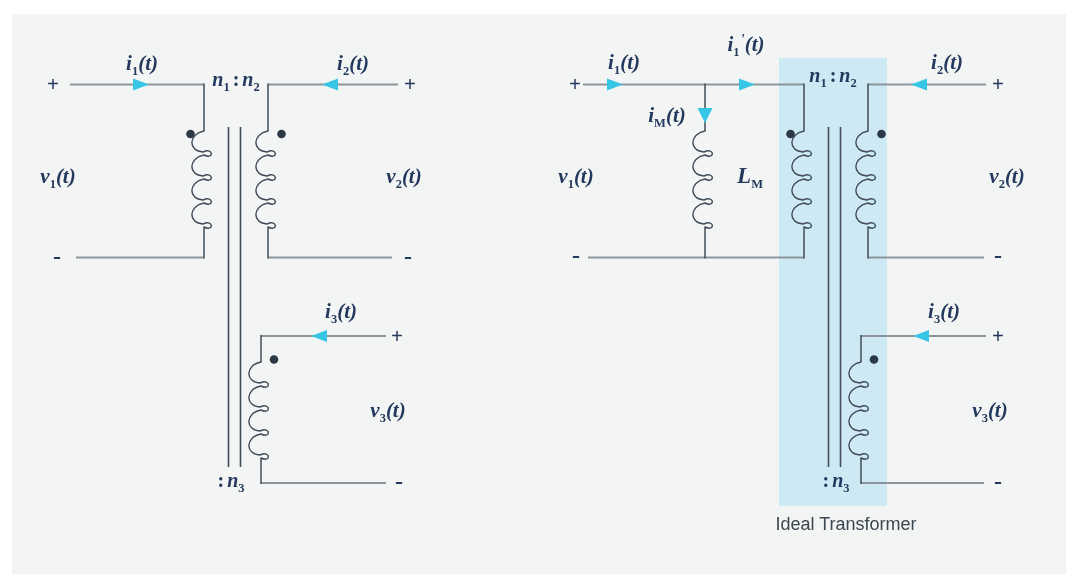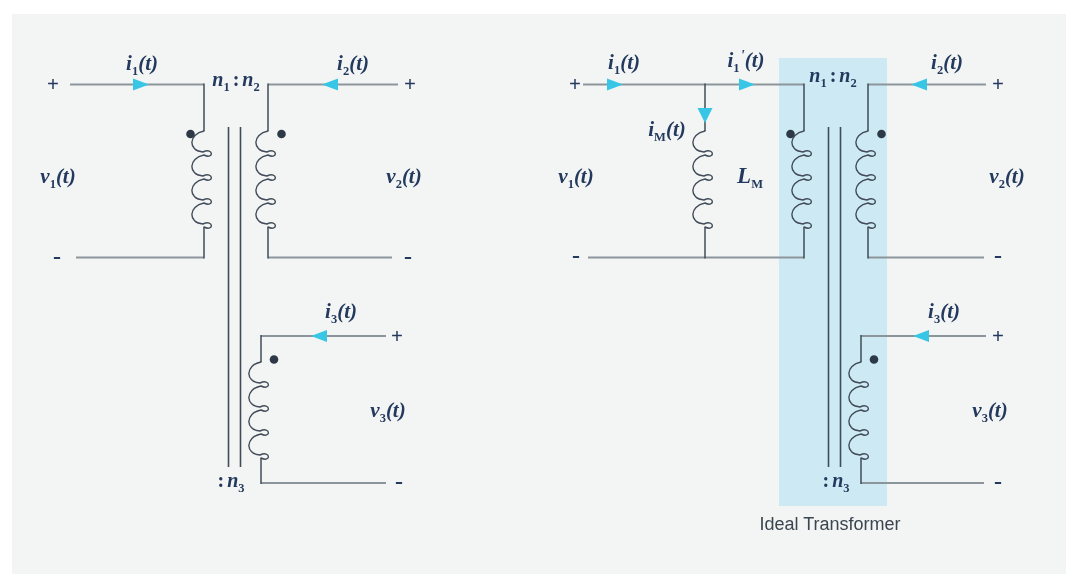--- a/index.html
+++ b/index.html
@@ -11,21 +11,21 @@
   .mlabel{position:absolute;transform:translate(-50%,-50%);white-space:nowrap;
           font-family:"Liberation Serif",serif;font-style:italic;font-weight:700;
           font-size:21px;color:#24395e;line-height:1;}
   .mlabel sub{font-size:12.5px;font-style:normal;line-height:0;}
   .prime{font-size:15px;position:relative;top:-7px;margin-left:1px;}
   .rcolon{font-style:normal;padding:0 3px;}
   .sign{position:absolute;transform:translate(-50%,-50%);font-family:"Liberation Serif",serif;
         font-weight:700;font-size:21px;color:#24395e;line-height:1;}
   .sign.minus{font-size:24px;}
   .caption{position:absolute;transform:translate(-50%,-50%);font-family:"Liberation Sans",sans-serif;
-           font-size:18px;color:#3b4651;white-space:nowrap;}
+           font-size:18px;color:#3b4651;white-space:nowrap;margin-left:16px;}
 </style>
 </head>
 <body>
 
 <div id="stage">
   <div class="panel"></div>
 
   <svg class="art" width="1077" height="580" viewBox="0 0 1077 580">
     <defs>
       <path id="coilpath" fill="none" stroke="#414c58" stroke-width="1.4" stroke-linecap="round" d="M0,0 c-16,3 -16,20 -1,21 c11,-5 11,8 1,3
@@ -124,22 +124,22 @@
   <div class="sign minus" style="left:57px;top:256px">-</div>
   <div class="sign minus" style="left:408px;top:256px">-</div>
   <div class="mlabel" style="left:341px;top:311px"><span>i</span><sub>3</sub><span>(t)</span></div>
   <div class="sign" style="left:397px;top:336px">+</div>
   <div class="mlabel" style="left:388px;top:410px"><span>v</span><sub>3</sub><span>(t)</span></div>
   <div class="sign minus" style="left:399px;top:481px">-</div>
   <div class="mlabel" style="left:231px;top:480px;font-size:20px"><span class="rcolon" style="padding-left:0">:</span><span>n</span><sub>3</sub></div>
 
   <div class="sign" style="left:575px;top:84px">+</div>
   <div class="mlabel" style="left:624px;top:62px"><span>i</span><sub>1</sub><span>(t)</span></div>
-  <div class="mlabel" style="left:746px;top:60px"><span>i</span><sub>1</sub><span class="prime">'</span><span>(t)</span></div>
-  <div class="mlabel" style="left:667px;top:129px"><span>i</span><sub>M</sub><span>(t)</span></div>
+  <div class="mlabel" style="left:746px;top:44px"><span>i</span><sub>1</sub><span class="prime">'</span><span>(t)</span></div>
+  <div class="mlabel" style="left:667px;top:115px"><span>i</span><sub>M</sub><span>(t)</span></div>
   <div class="mlabel" style="left:750px;top:175px;font-size:23px"><span>L</span><sub>M</sub></div>
   <div class="mlabel" style="left:833px;top:75px;font-size:20px"><span>n</span><sub>1</sub><span class="rcolon">:</span><span>n</span><sub>2</sub></div>
   <div class="mlabel" style="left:947px;top:62px"><span>i</span><sub>2</sub><span>(t)</span></div>
   <div class="sign" style="left:998px;top:84px">+</div>
   <div class="mlabel" style="left:576px;top:176px"><span>v</span><sub>1</sub><span>(t)</span></div>
   <div class="mlabel" style="left:1007px;top:176px"><span>v</span><sub>2</sub><span>(t)</span></div>
   <div class="sign minus" style="left:576px;top:255px">-</div>
   <div class="sign minus" style="left:998px;top:255px">-</div>
   <div class="mlabel" style="left:944px;top:311px"><span>i</span><sub>3</sub><span>(t)</span></div>
   <div class="sign" style="left:998px;top:336px">+</div>

